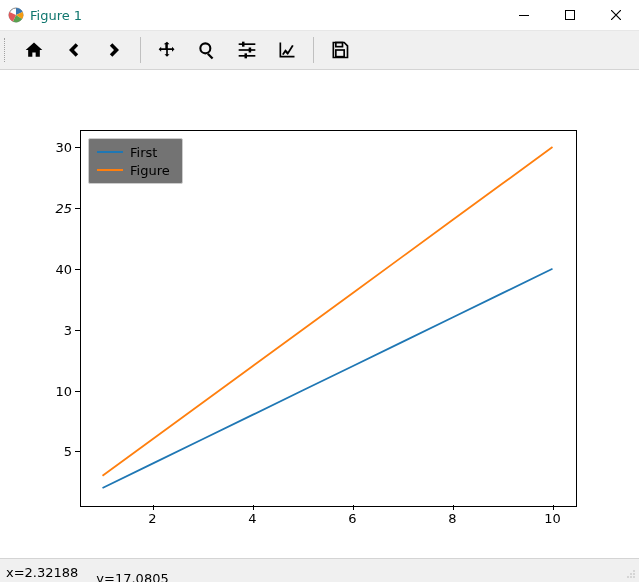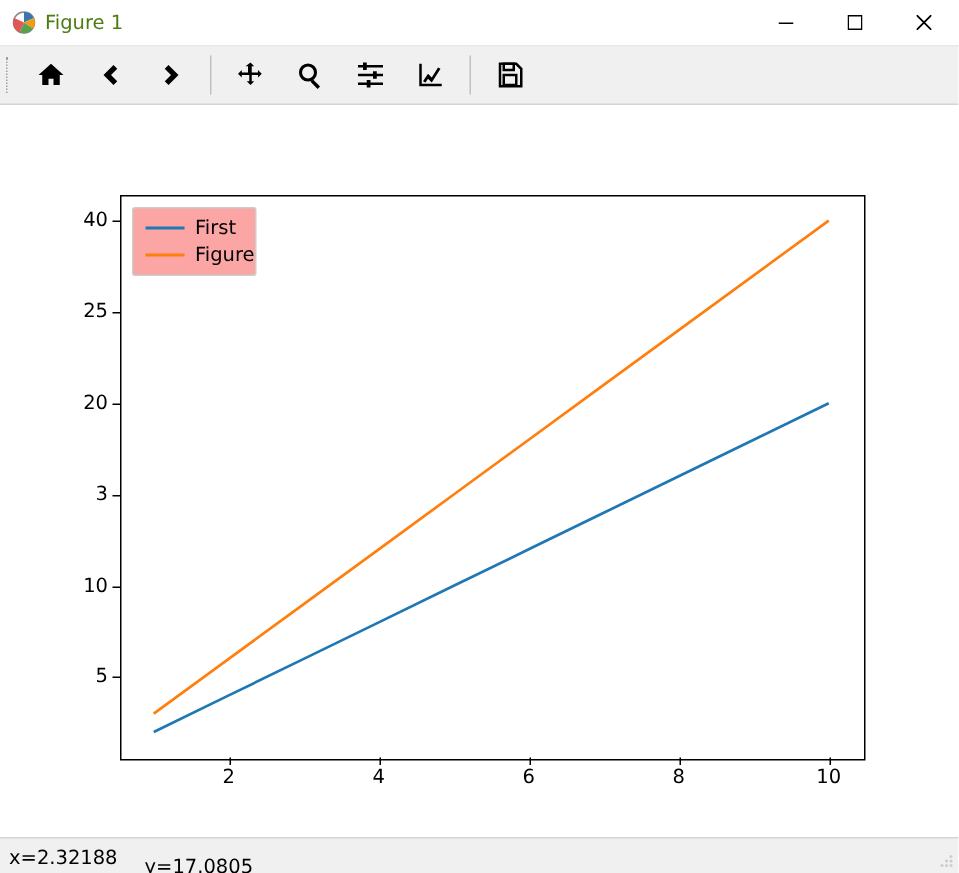--- a/index.html
+++ b/index.html
@@ -19,21 +19,21 @@
     align-items: center;
     background: #fff;
     position: relative;
   }
   .titlebar .app-icon {
     width: 16px; height: 16px;
     margin: 0 6px 0 8px;
   }
   .titlebar .title {
     font-size: 13px;
-    color: #4d7c0f;
+    color: #0f766e;
   }
   .win-controls {
     position: absolute;
     right: 0; top: 0;
     height: 30px;
     display: flex;
   }
   .win-btn {
     width: 46px;
     height: 30px;
@@ -110,24 +110,24 @@
     background:#000;
   }
   .tick-mark-x {
     position:absolute;
     width:1px; height:5px;
     background:#000;
   }
   
   .legend {
     position: absolute;
-    background:#fca5a5;
+    background:#737373;
     border: 1px solid #cccccc;
     border-radius: 2px;
-    padding: 4px 0 4px 8px;
+    padding: 4px 12px 4px 8px;
     font-size: 13px;
   }
   .legend-row {
     display:flex; align-items:center;
     height: 18px;
   }
   .legend-swatch {
     width: 26px; height: 2px;
     margin-right: 7px;
   }
@@ -248,25 +248,25 @@
       <path d="M22.5 357.95454545454544 L72.50000000000001 333.6038961038961 L122.50000000000003 309.25324675324674 L172.50000000000003 284.9025974025974 L222.50000000000003 260.55194805194805 L272.50000000000006 236.20129870129867 L322.50000000000006 211.85064935064935 L372.50000000000006 187.49999999999997 L422.5 163.14935064935065 L472.5 138.79870129870127 " fill="none" stroke="#1f77b4" stroke-width="1.8"></path>
       <path d="M22.5 345.7792207792208 L72.50000000000001 309.25324675324674 L122.50000000000003 272.72727272727275 L172.50000000000003 236.20129870129867 L222.50000000000003 199.67532467532465 L272.50000000000006 163.14935064935065 L322.50000000000006 126.62337662337663 L372.50000000000006 90.0974025974026 L422.5 53.571428571428555 L472.5 17.045454545454504 " fill="none" stroke="#ff7f0e" stroke-width="1.8"></path>
     </svg>
   <div id="y-ticks">
       <div class="y-tick-label" style="top: 381.429px; right: 567px;">5</div>
       <div class="tick-mark-y" style="left: 75px; top: 381.429px;"></div>
       <div class="y-tick-label" style="top: 320.552px; right: 567px;">10</div>
       <div class="tick-mark-y" style="left: 75px; top: 320.552px;"></div>
       <div class="y-tick-label" style="top: 259.675px; right: 567px;">3</div>
       <div class="tick-mark-y" style="left: 75px; top: 259.675px;"></div>
-      <div class="y-tick-label" style="top: 198.799px; right: 567px;">20</div>
+      <div class="y-tick-label" style="top: 198.799px; right: 567px;">40</div>
       <div class="tick-mark-y" style="left: 75px; top: 198.799px;"></div>
-      <div class="y-tick-label" style="top: 137.922px; right: 567px;">25</div>
+      <div class="y-tick-label" style="top: 137.922px; right: 567px; font-style: italic;">25</div>
       <div class="tick-mark-y" style="left: 75px; top: 137.922px;"></div>
-      <div class="y-tick-label" style="top: 77.0455px; right: 567px;">40</div>
+      <div class="y-tick-label" style="top: 77.0455px; right: 567px;">30</div>
       <div class="tick-mark-y" style="left: 75px; top: 77.0455px;"></div>
     </div>
   <div id="x-ticks">
       <div class="x-tick-label" style="left: 152.5px; top: 441px;">2</div>
       <div class="tick-mark-x" style="left: 152.5px; top: 435px;"></div>
       <div class="x-tick-label" style="left: 252.5px; top: 441px;">4</div>
       <div class="tick-mark-x" style="left: 252.5px; top: 435px;"></div>
       <div class="x-tick-label" style="left: 352.5px; top: 441px;">6</div>
       <div class="tick-mark-x" style="left: 352.5px; top: 435px;"></div>
       <div class="x-tick-label" style="left: 452.5px; top: 441px;">8</div>

